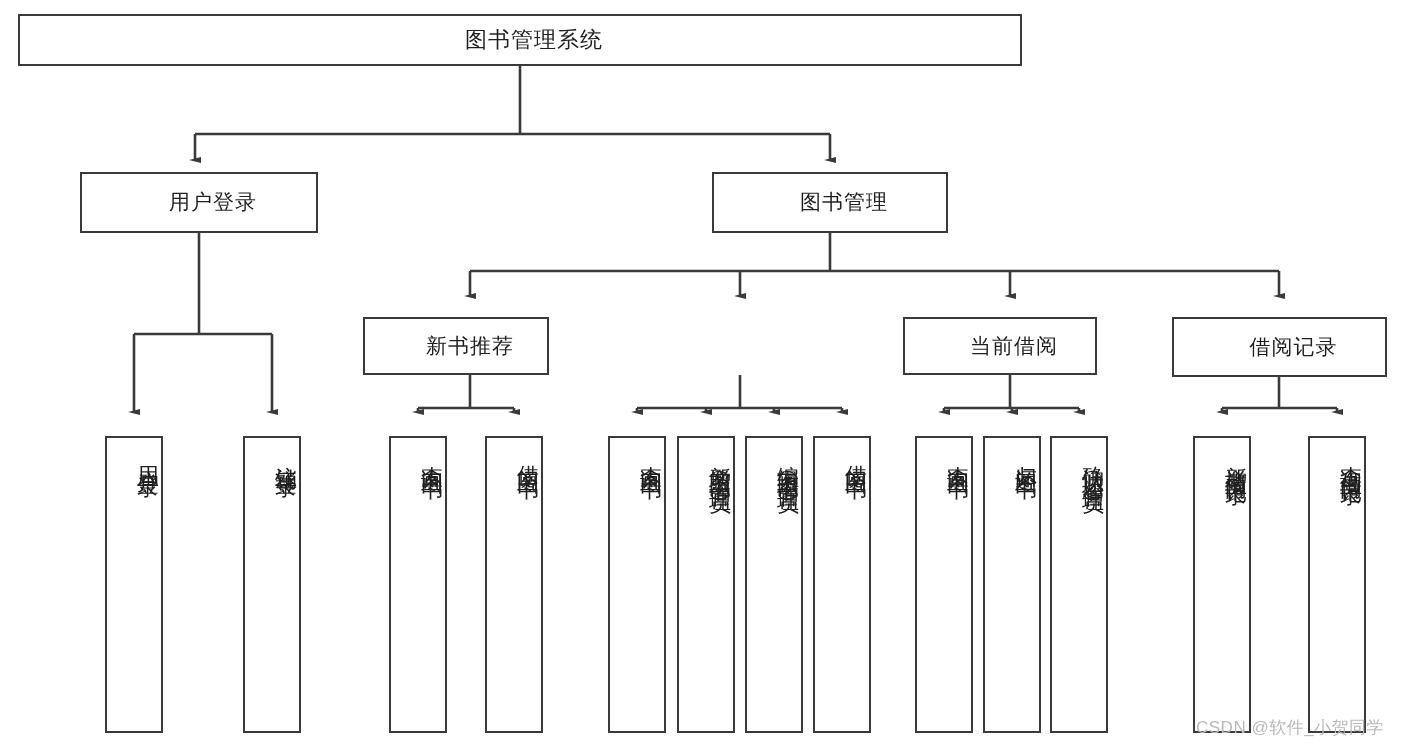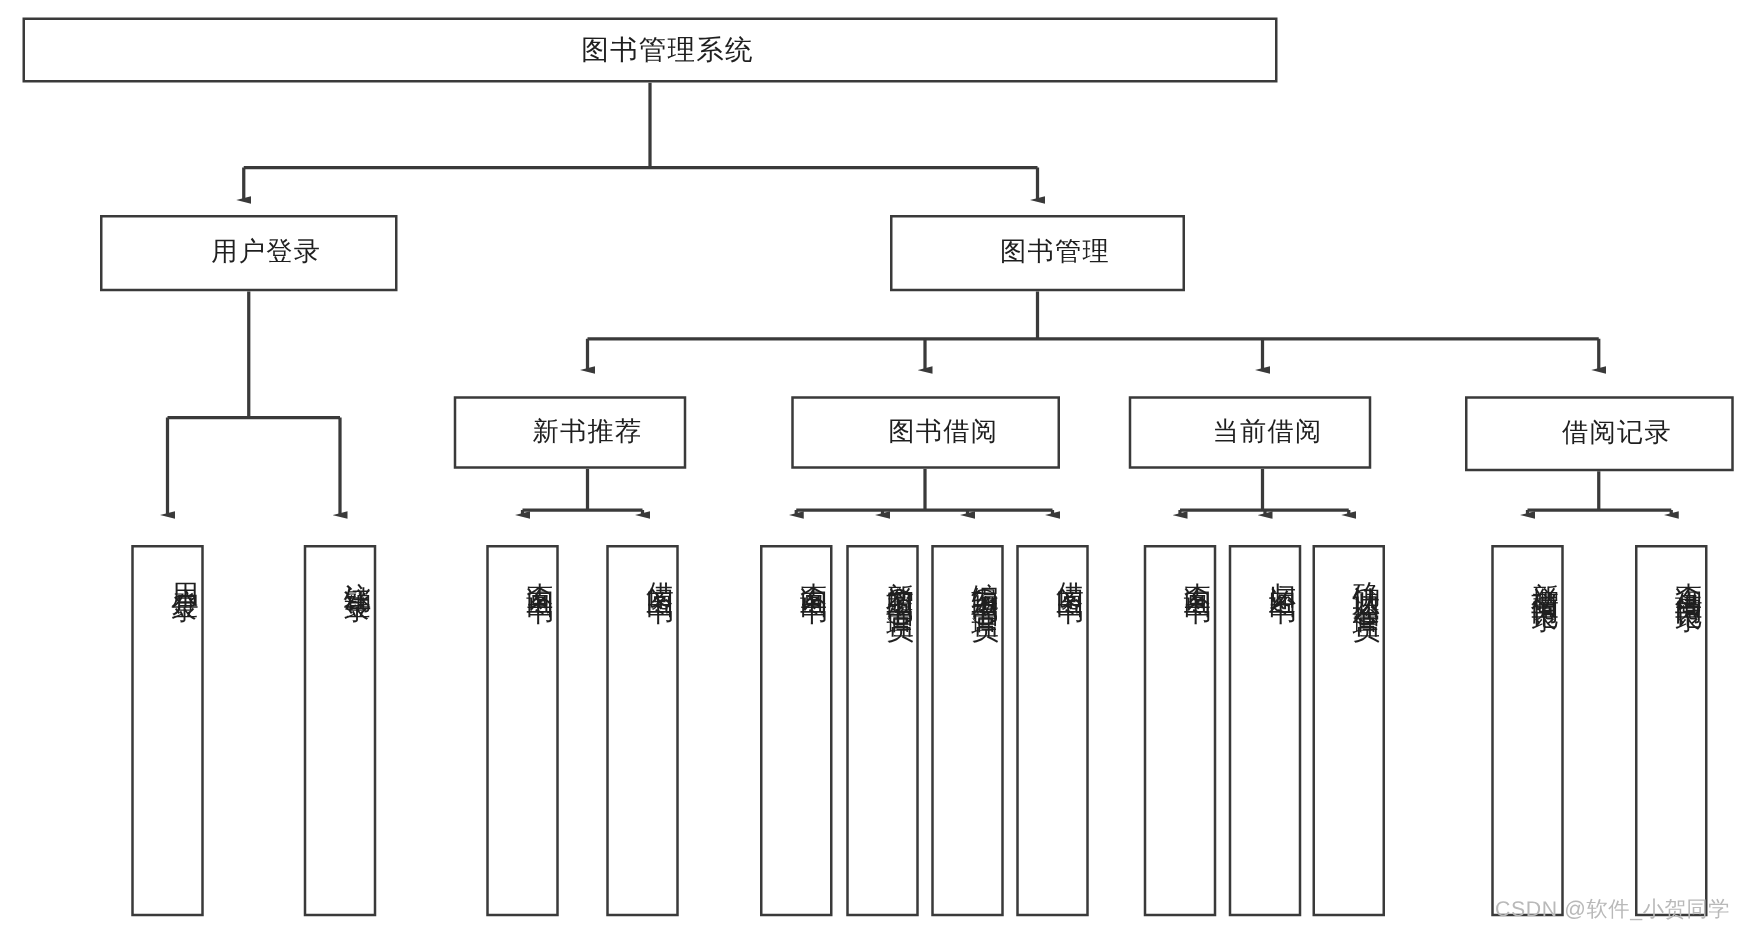--- a/index.html
+++ b/index.html
@@ -124,23 +124,20 @@
   <div class="node" style="left:80px;top:172px;width:238px;height:61px;">
     <span class="label">用户登录</span>
   </div>
   <div class="node" style="left:712px;top:172px;width:236px;height:61px;">
     <span class="label">图书管理</span>
   </div>
 
   <div class="node" style="left:363px;top:317px;width:186px;height:58px;">
     <span class="label">新书推荐</span>
   </div>
-  <div class="node" style="left:633px;top:317px;width:215px;height:58px;">
-    <span class="label">图书借阅</span>
-  </div>
   <div class="node" style="left:903px;top:317px;width:194px;height:58px;">
     <span class="label">当前借阅</span>
   </div>
   <div class="node" style="left:1172px;top:317px;width:215px;height:60px;">
     <span class="label">借阅记录</span>
   </div>
 
   <div class="node leaf" style="left:105px;top:436px;width:58px;height:297px;">
     <span class="label">用户登录</span>
   </div>

